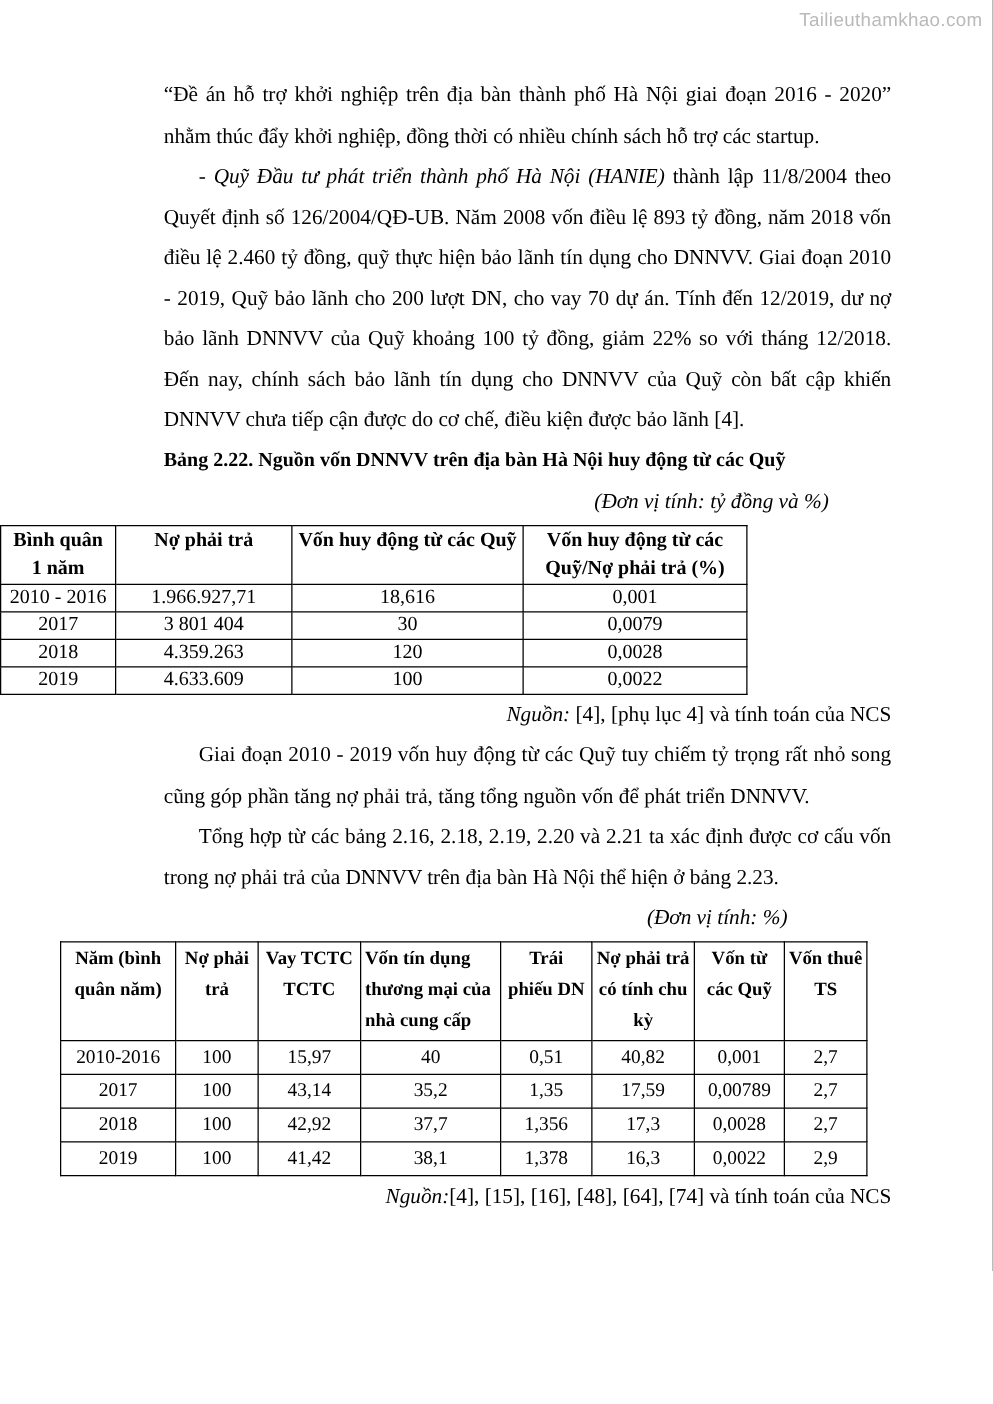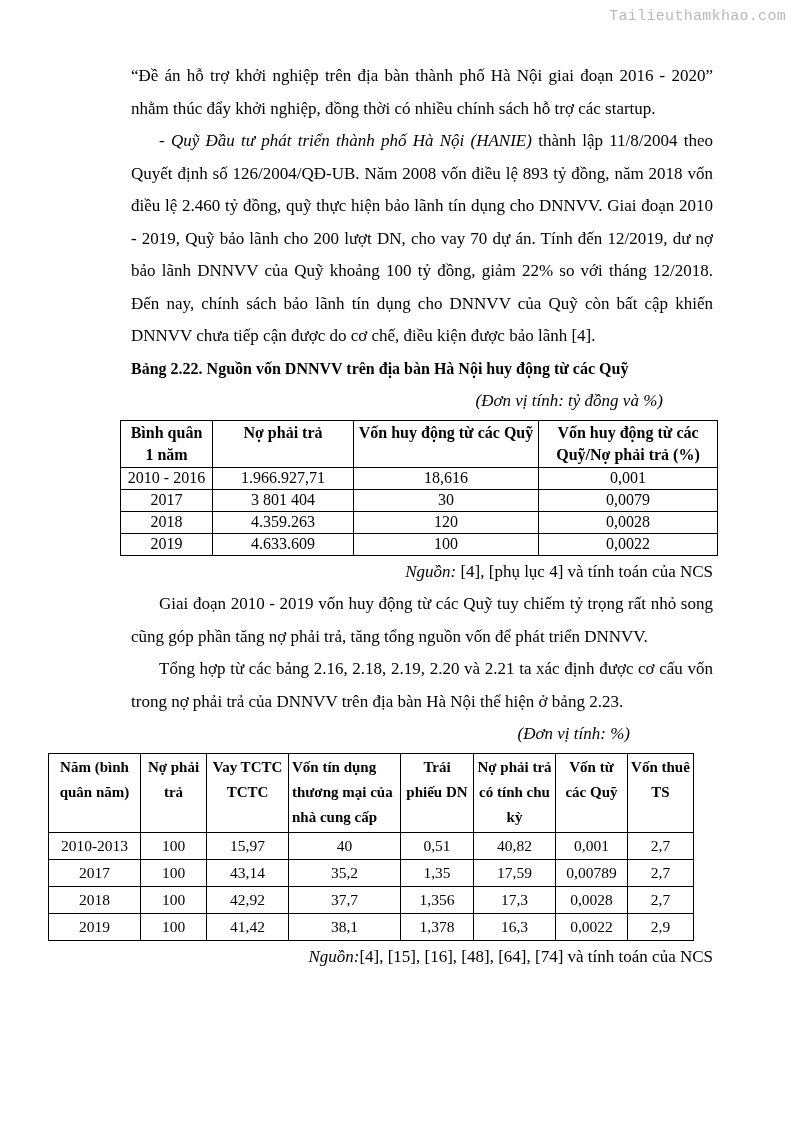--- a/index.html
+++ b/index.html
@@ -7,21 +7,21 @@
     position: relative;
     width: 794px; height: 1123px;
     margin: 0 auto;
     background: #ffffff;
     font-family: "Liberation Serif", serif;
     color: #000;
     overflow: hidden;
   }
   .watermark {
     position: absolute; top: 8px; right: 8px;
-    font-family: Liberation Mono, monospace;
+    font-family: Liberation Sans, sans-serif;
     font-size: 15px; color: #b9b9b9;
     text-shadow: 1px 1px 0 #ffffff;
     letter-spacing: 0.3px;
     margin-left: 16px;
   }
   .text {
     margin: 0 81px 0 131px;
     font-size: 17px; line-height: 32.5px;
     text-align: justify;
   }
@@ -35,21 +35,21 @@
   }
   .unit {
     margin: 0 81px 0 131px;
     font-size: 17px; line-height: 32.5px;
     font-style: italic; text-align: right;
   }
   .unit.u22 { padding-right: 50px; }
   .unit.u23 { padding-right: 83px; }
   table { border-collapse: collapse; table-layout: fixed; background:#fff; }
   th, td { border: 1px solid #000; text-align: center; overflow: hidden; }
-  #t22 { width: 597px; margin-left: 120px; margin-top: 2px; border-radius: 29px; }
+  #t22 { width: 597px; margin-top: 2px; border-radius: 29px; }
   #t22 th {
     font-size: 16px; font-weight: bold;
     line-height: 22px; height: 44px;
     vertical-align: top; padding: 1px 4px;
   }
   #t22 td {
     font-size: 16px; line-height: 20px; height: 21px;
     vertical-align: middle; padding: 0 4px;
   }
   #t23 { width: 645px; margin-left: 48px; margin-top: 2px; }
@@ -155,21 +155,21 @@
       <th>Năm (bình quân năm)</th>
       <th>Nợ phải trả</th>
       <th>Vay TCTC TCTC</th>
       <th class="left">Vốn tín dụng thương mại của nhà cung cấp</th>
       <th>Trái phiếu DN</th>
       <th>Nợ phải trả có tính chu kỳ</th>
       <th>Vốn từ các Quỹ</th>
       <th>Vốn thuê TS</th>
     </tr>
     <tr>
-      <td>2010-2013</td>
+      <td>2010-2016</td>
       <td>100</td>
       <td>15,97</td>
       <td>40</td>
       <td>0,51</td>
       <td>40,82</td>
       <td>0,001</td>
       <td>2,7</td>
     </tr>
     <tr>
       <td>2017</td>

